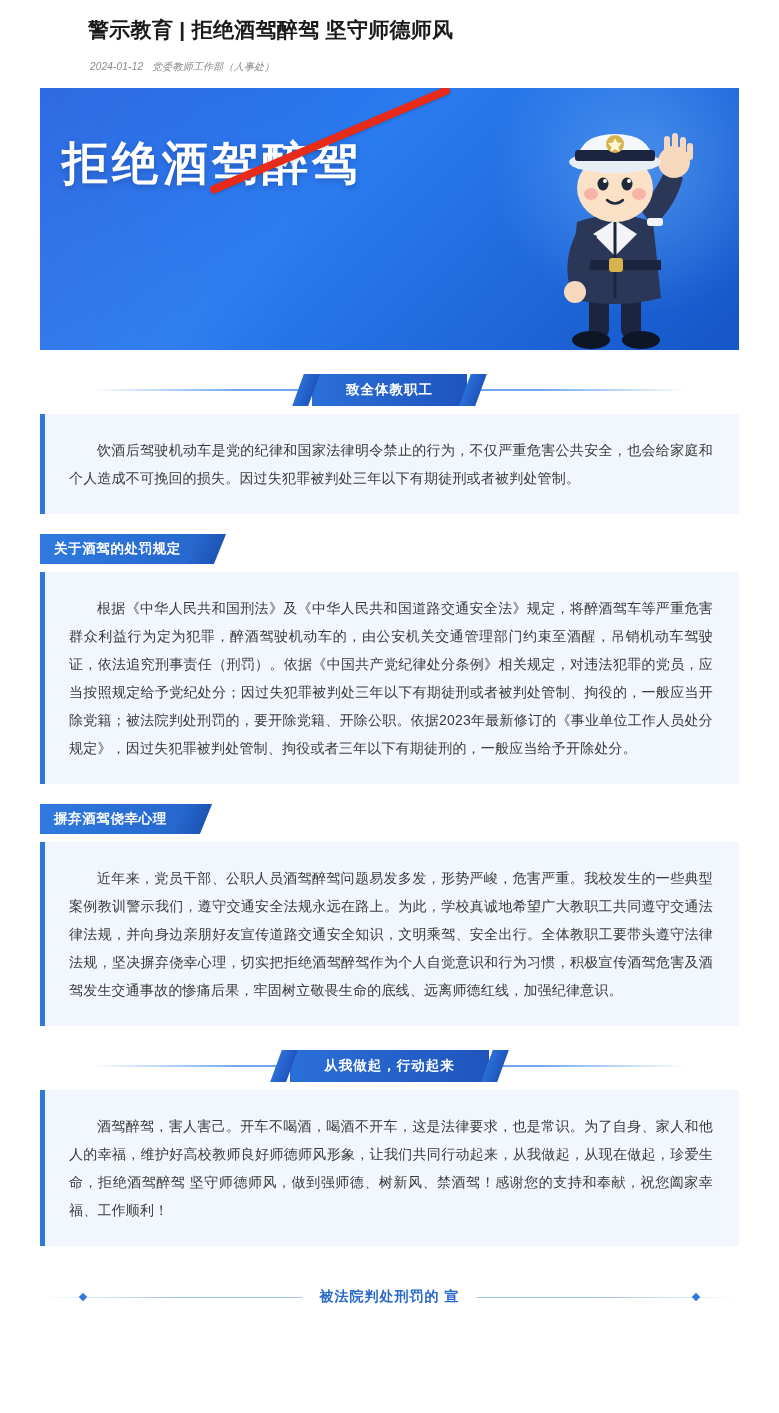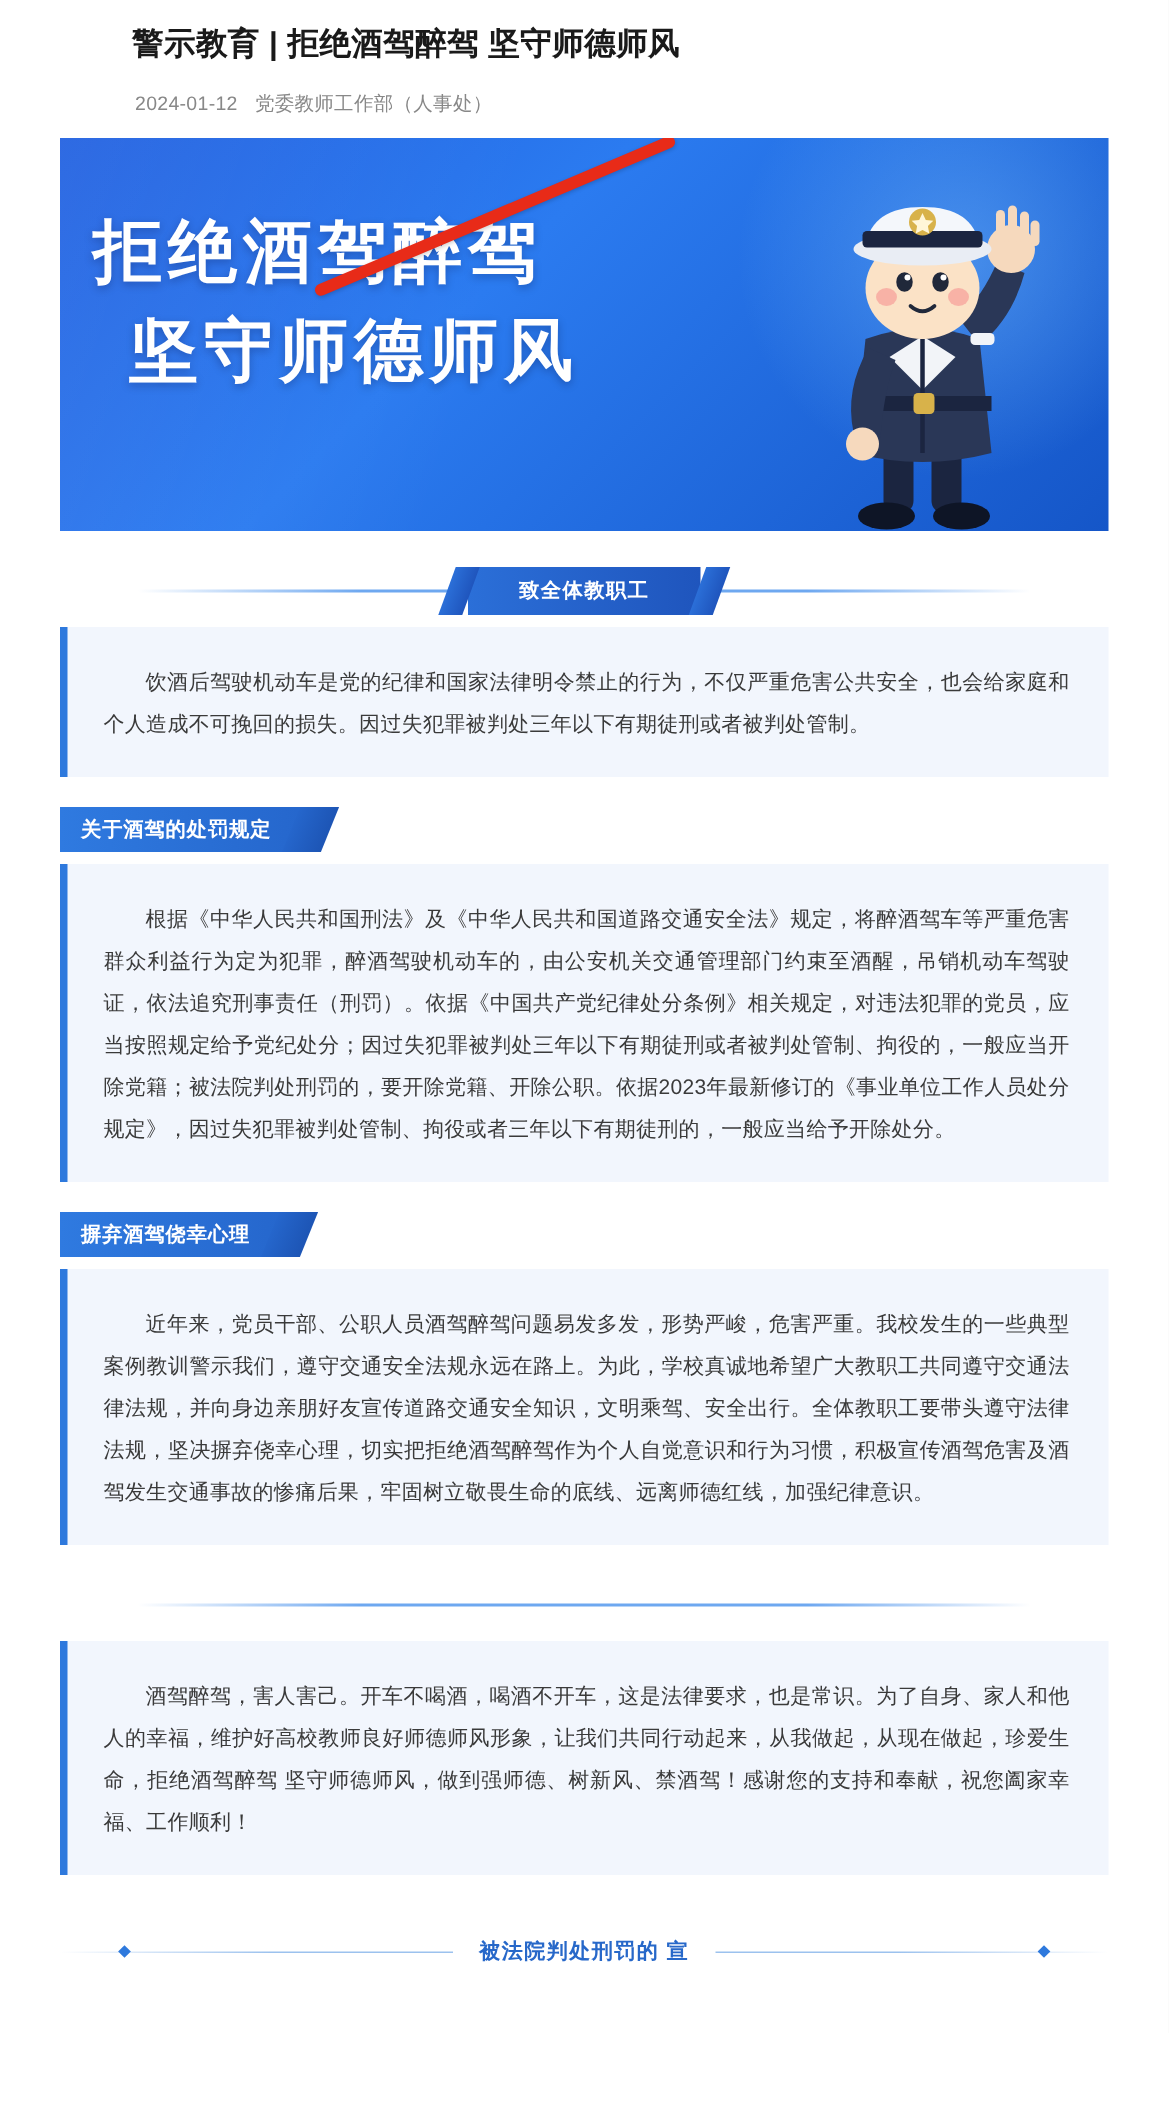--- a/index.html
+++ b/index.html
@@ -23,24 +23,25 @@
   }
   .article-title {
     font-size: 21px;
     font-weight: bold;
     color: #1a1a1a;
     letter-spacing: 0.3px;
     line-height: 1.5;
     margin: 0 0 14px 48px;
   }
   .article-meta {
-    font-size: 13px;
+    font-size: 10px;
     color: #888888;
     margin: 0 0 14px 50px;
     letter-spacing: 0.2px;
+    font-style: italic;
   }
 
   
   .hero {
     margin: 0 40px;
     height: 262px;
     background: linear-gradient(135deg, #1f5fe0 0%, #2b7bf0 40%, #1556c8 100%);
     position: relative;
     overflow: hidden;
   }
@@ -225,21 +226,20 @@
       <span>党委教师工作部（人事处）</span>
     </div>
   </div>
 
   <div class="hero">
     <div class="hero-stripe"></div>
     <div class="hero-glow"></div>
 
     <div class="hero-text">
       <div>拒绝酒驾醉驾</div>
-      <div class="hero-line2">坚守师德师风</div>
     </div>
     <div class="hero-slash"></div>
 
     <svg class="mascot" viewBox="0 0 200 240">
 
       <rect x="72" y="180" width="20" height="48" rx="8" fill="#1b2540"></rect>
       <rect x="104" y="180" width="20" height="48" rx="8" fill="#1b2540"></rect>
       <ellipse cx="74" cy="230" rx="19" ry="9" fill="#0e1526"></ellipse>
       <ellipse cx="124" cy="230" rx="19" ry="9" fill="#0e1526"></ellipse>
 
@@ -303,20 +303,21 @@
       <div class="rl-box">摒弃酒驾侥幸心理</div>
     </div>
   </div>
   <div class="block">
     <p>近年来，党员干部、公职人员酒驾醉驾问题易发多发，形势严峻，危害严重。我校发生的一些典型案例教训警示我们，遵守交通安全法规永远在路上。为此，学校真诚地希望广大教职工共同遵守交通法律法规，并向身边亲朋好友宣传道路交通安全知识，文明乘驾、安全出行。全体教职工要带头遵守法律法规，坚决摒弃侥幸心理，切实把拒绝酒驾醉驾作为个人自觉意识和行为习惯，积极宣传酒驾危害及酒驾发生交通事故的惨痛后果，牢固树立敬畏生命的底线、远离师德红线，加强纪律意识。</p>
   </div>
 
   <div class="sec">
     <div class="ribbon-center">
       <div class="rib-line"></div>
+      <div class="rib-box">从我做起，行动起来</div>
     </div>
   </div>
   <div class="block">
     <p>酒驾醉驾，害人害己。开车不喝酒，喝酒不开车，这是法律要求，也是常识。为了自身、家人和他人的幸福，维护好高校教师良好师德师风形象，让我们共同行动起来，从我做起，从现在做起，珍爱生命，拒绝酒驾醉驾 坚守师德师风，做到强师德、树新风、禁酒驾！感谢您的支持和奉献，祝您阖家幸福、工作顺利！</p>
   </div>
 
   <div class="footer">
     <div class="f-line"></div>
     <div class="f-dot l"></div>
     <div class="f-dot r"></div>

